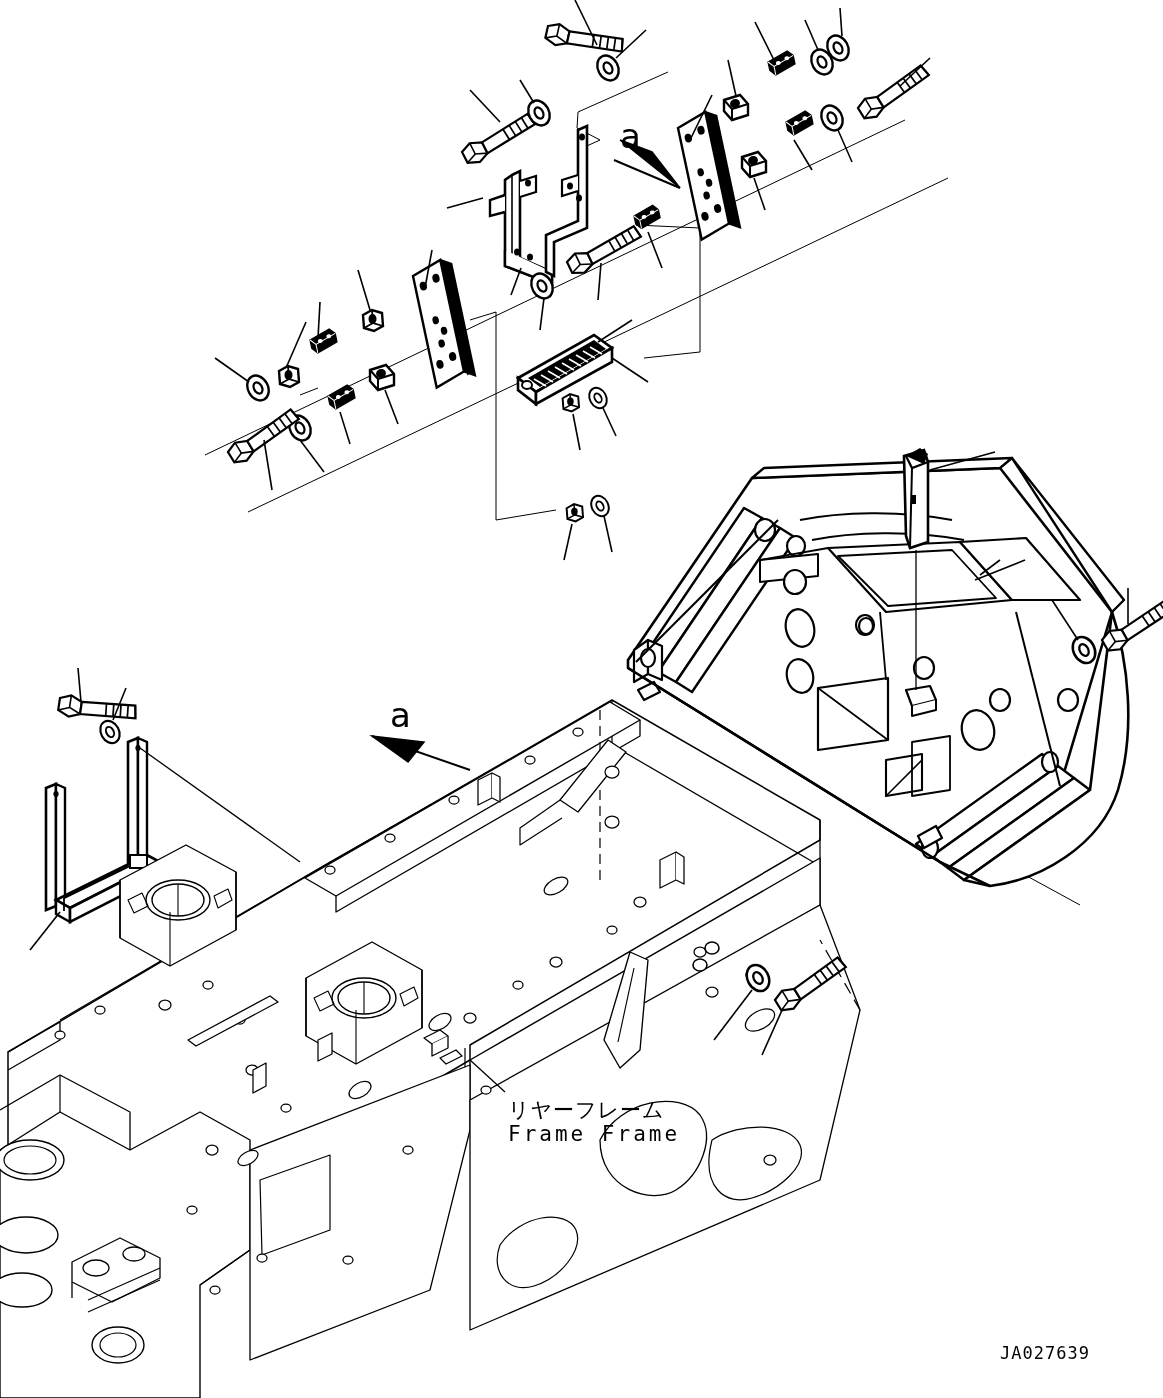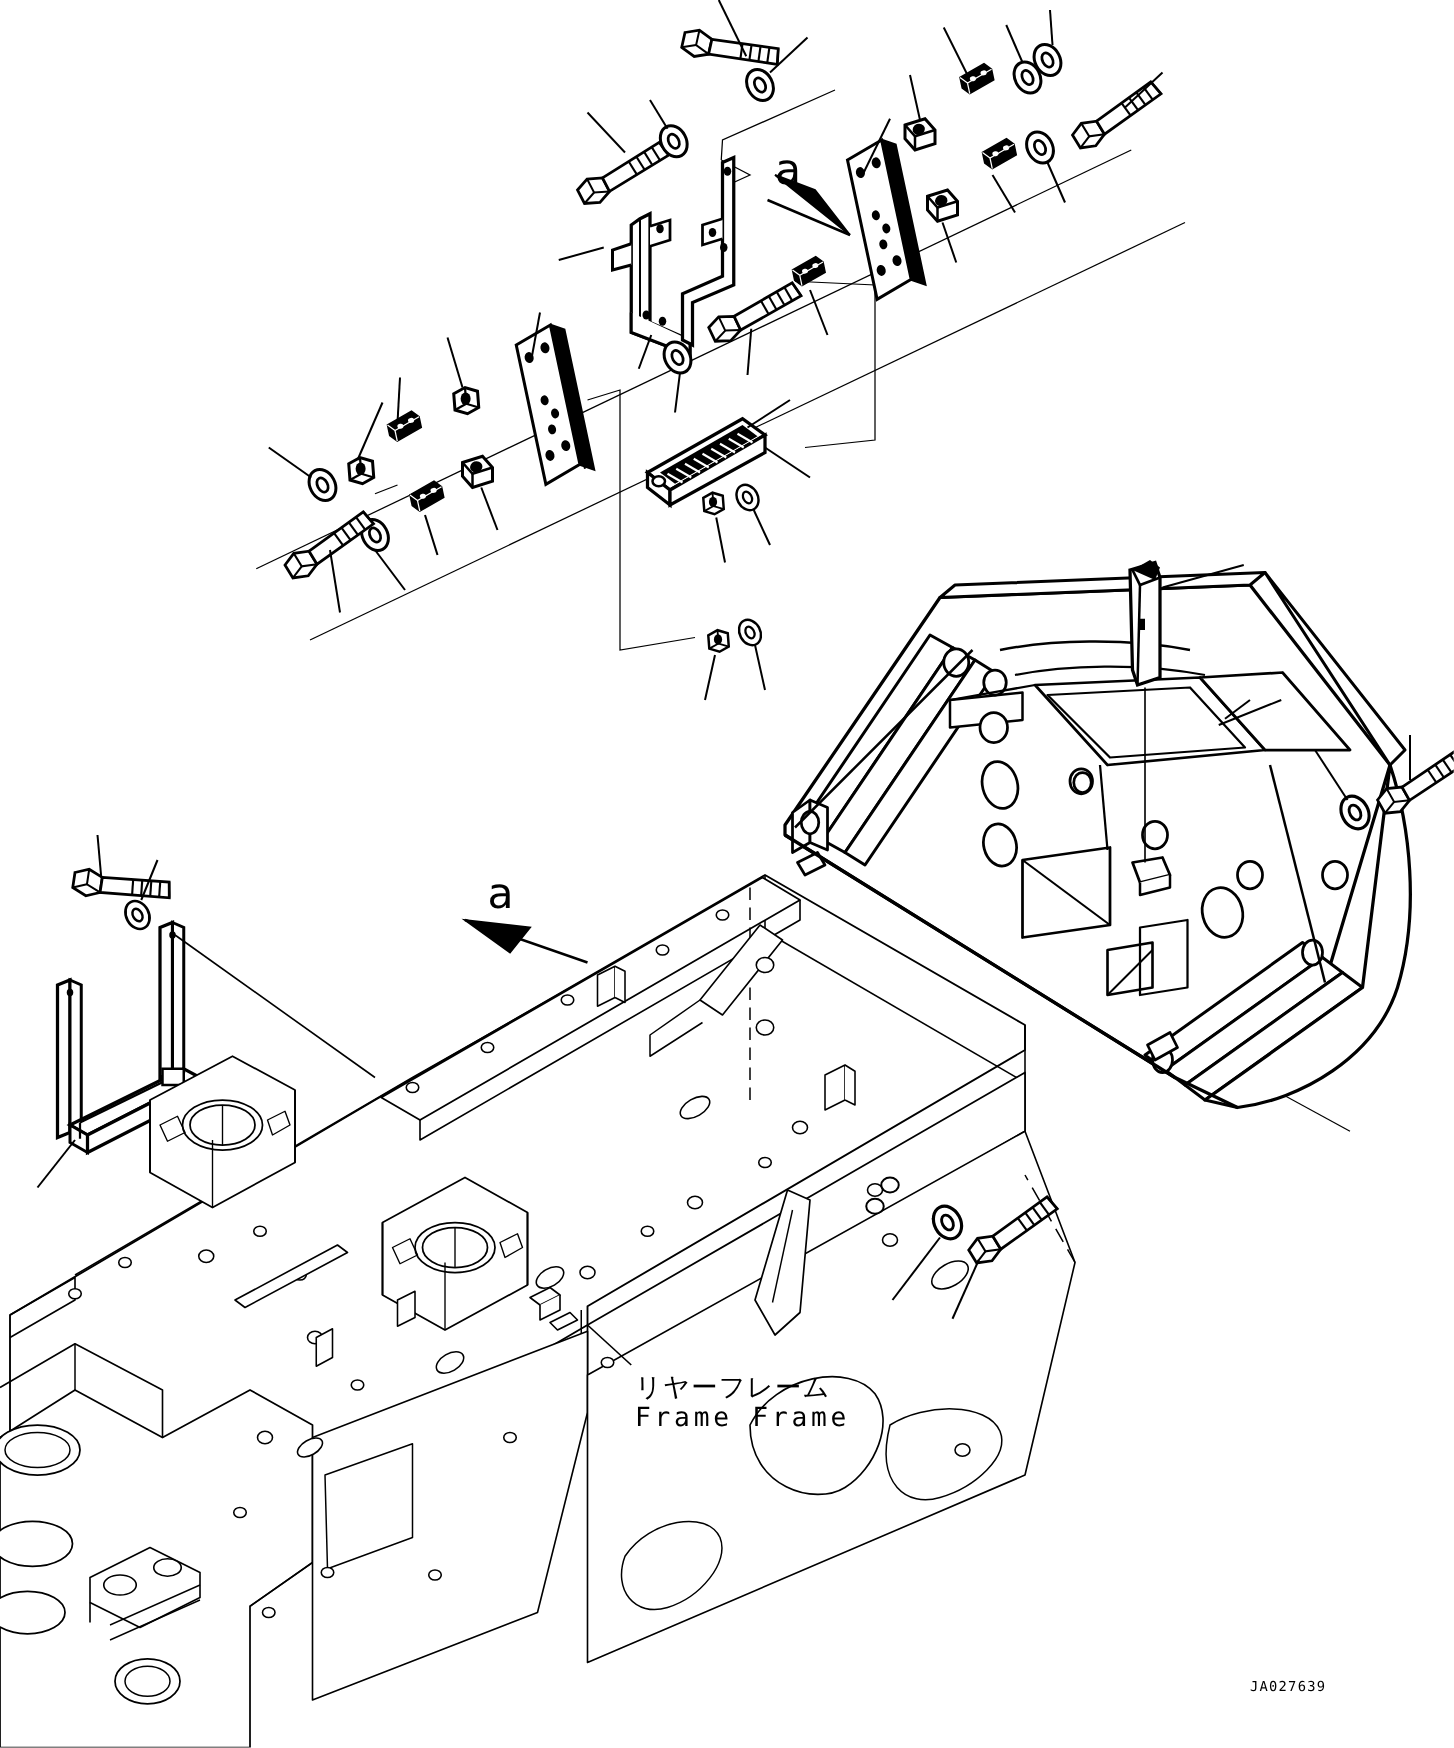--- a/index.html
+++ b/index.html
@@ -11,21 +11,21 @@
   #sheet{position:absolute;left:0;top:0;width:1163px;height:1398px;}
   svg{display:block;}
   .lbl{
     position:absolute;
     font-family:"DejaVu Sans Mono", monospace;
     color:#000;
     white-space:pre;
   }
   #jp-label{left:508px;top:1096px;font-size:21px;letter-spacing:1px;text-align:center;}
   #en-label{left:508px;top:1122px;font-size:21px;letter-spacing:3px;}
-  #dwg-no{left:1000px;top:1343px;font-size:11px;letter-spacing:1px;}
+  #dwg-no{left:1000px;top:1343px;font-size:17px;letter-spacing:1px;}
   .secmark{
     position:absolute;
     font-family:"DejaVu Sans", sans-serif;
     font-size:34px;color:#000;
   }
   #sec-a-top{left:620px;top:116px;}
   #sec-a-bottom{left:390px;top:695px;}
 </style>
 </head>
 <body>

